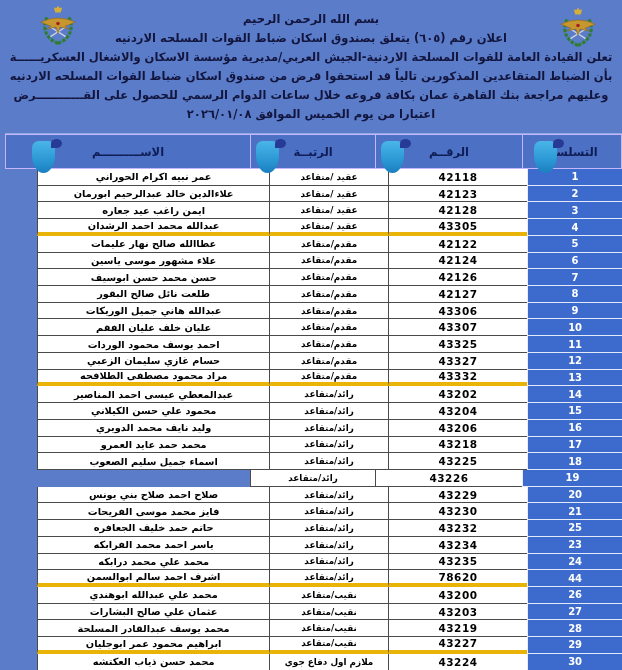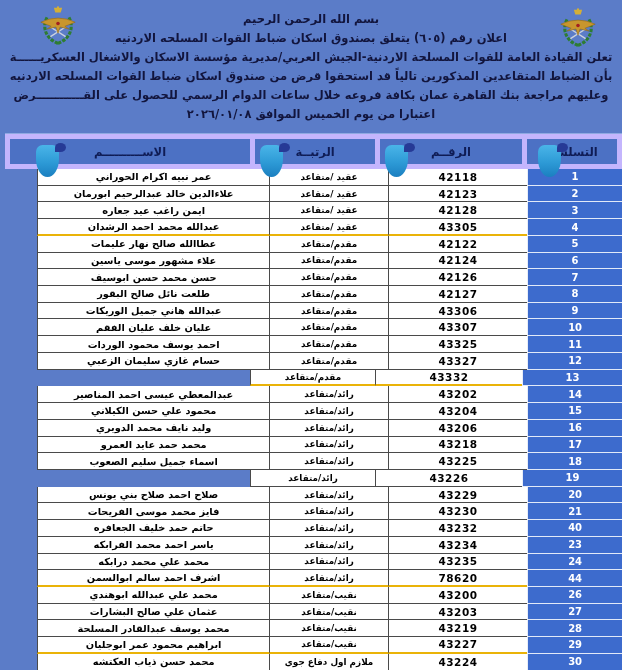--- a/index.html
+++ b/index.html
@@ -26,21 +26,21 @@
 
   
   .tbl{
     position:absolute;top:133px;left:5px;width:617px;height:537px;
     border-top:1px solid #8fa9e2;
   }
   .thead{
     display:flex;flex-direction:row;height:35px;position:relative;z-index:3;
   }
   .hcell{
-    position:relative;background:#4c71c4;border:5px solid #c4b5fd;
+    position:relative;background:#4c71c4;border:1px solid #c4b5fd;
     display:flex;align-items:center;justify-content:center;
     color:#0f1c55;font-weight:bold;font-size:11.5px;
     box-sizing:border-box;overflow:visible;white-space:nowrap;
   }
   .hcell + .hcell{border-right:none;}
   .c-serial{width:100px;}
   .c-number{width:147px;}
   .c-rank{width:125px;}
   .c-name{width:245px;}
 
@@ -69,21 +69,21 @@
   }
   .trow .tcell.white:last-child{border-left:1px solid #4a4a4a;}
   .tcell.serial{
     background:#3d6bcd;color:#fff;font-weight:bold;font-size:10px;
     border-bottom:1px solid rgba(255,255,255,.85);
     border-left:1px solid #e8edf8;
   }
   .tcell.number{font-size:10.5px;letter-spacing:.5px;}
   .tcell.rank{font-size:8.8px;}
   .tcell.name{font-size:9.8px;margin-left:32px;}
-  .trow.group-break .tcell.white{border-bottom:2px solid #eab308;}
+  .trow.group-break .tcell.white{border-bottom:4px solid #eab308;}
 </style>
 </head>
 <body>
 
 <div class="page">
 
   <svg class="emblem left" viewBox="0 0 64 64">
     <path d="M26 4 h12 l-2 7 h-8 z" fill="#d4af37"></path>
     <circle cx="32" cy="3.5" r="1.6" fill="#d4af37"></circle>
     <path d="M16 18 C9 32 13 48 32 56" stroke="#2e7d32" stroke-width="4.5" fill="none" stroke-dasharray="5 2"></path>
@@ -213,20 +213,21 @@
         <div class="trow">
           <div class="tcell serial c-serial">12</div>
           <div class="tcell number c-number white">43327</div>
           <div class="tcell rank c-rank white">مقدم/متقاعد</div>
           <div class="tcell name c-name white">حسام غازي سليمان الزعبي</div>
         </div>
         <div class="trow group-break">
           <div class="tcell serial c-serial">13</div>
           <div class="tcell number c-number white">43332</div>
           <div class="tcell rank c-rank white">مقدم/متقاعد</div>
+          <div class="tcell name c-name white">مراد محمود مصطفى الطلافحه</div>
         </div>
         <div class="trow">
           <div class="tcell serial c-serial">14</div>
           <div class="tcell number c-number white">43202</div>
           <div class="tcell rank c-rank white">رائد/متقاعد</div>
           <div class="tcell name c-name white">عبدالمعطي عيسى احمد المناصير</div>
         </div>
         <div class="trow">
           <div class="tcell serial c-serial">15</div>
           <div class="tcell number c-number white">43204</div>
@@ -262,21 +263,21 @@
           <div class="tcell rank c-rank white">رائد/متقاعد</div>
           <div class="tcell name c-name white">صلاح احمد صلاح بني يونس</div>
         </div>
         <div class="trow">
           <div class="tcell serial c-serial">21</div>
           <div class="tcell number c-number white">43230</div>
           <div class="tcell rank c-rank white">رائد/متقاعد</div>
           <div class="tcell name c-name white">فايز محمد موسى الفريحات</div>
         </div>
         <div class="trow">
-          <div class="tcell serial c-serial">40</div>
+          <div class="tcell serial c-serial">25</div>
           <div class="tcell number c-number white">43232</div>
           <div class="tcell rank c-rank white">رائد/متقاعد</div>
           <div class="tcell name c-name white">حاتم حمد خليف الجعافره</div>
         </div>
         <div class="trow">
           <div class="tcell serial c-serial">23</div>
           <div class="tcell number c-number white">43234</div>
           <div class="tcell rank c-rank white">رائد/متقاعد</div>
           <div class="tcell name c-name white">ياسر احمد محمد الفرابكه</div>
         </div>

